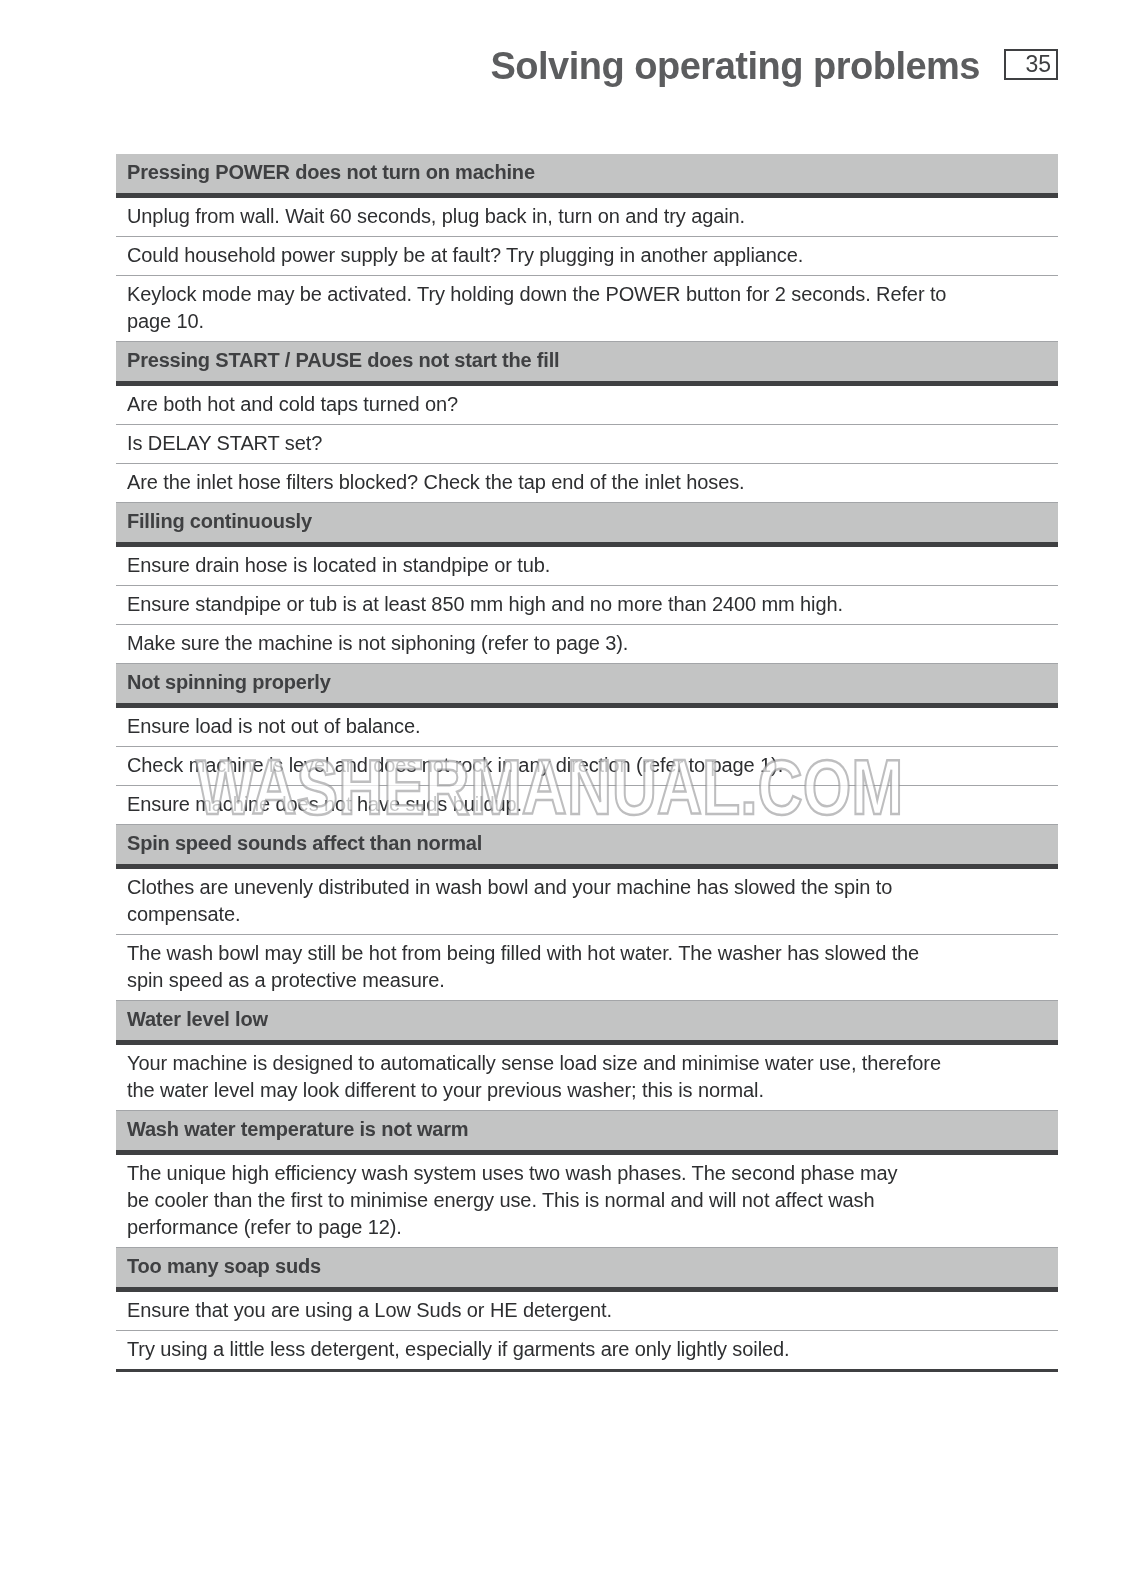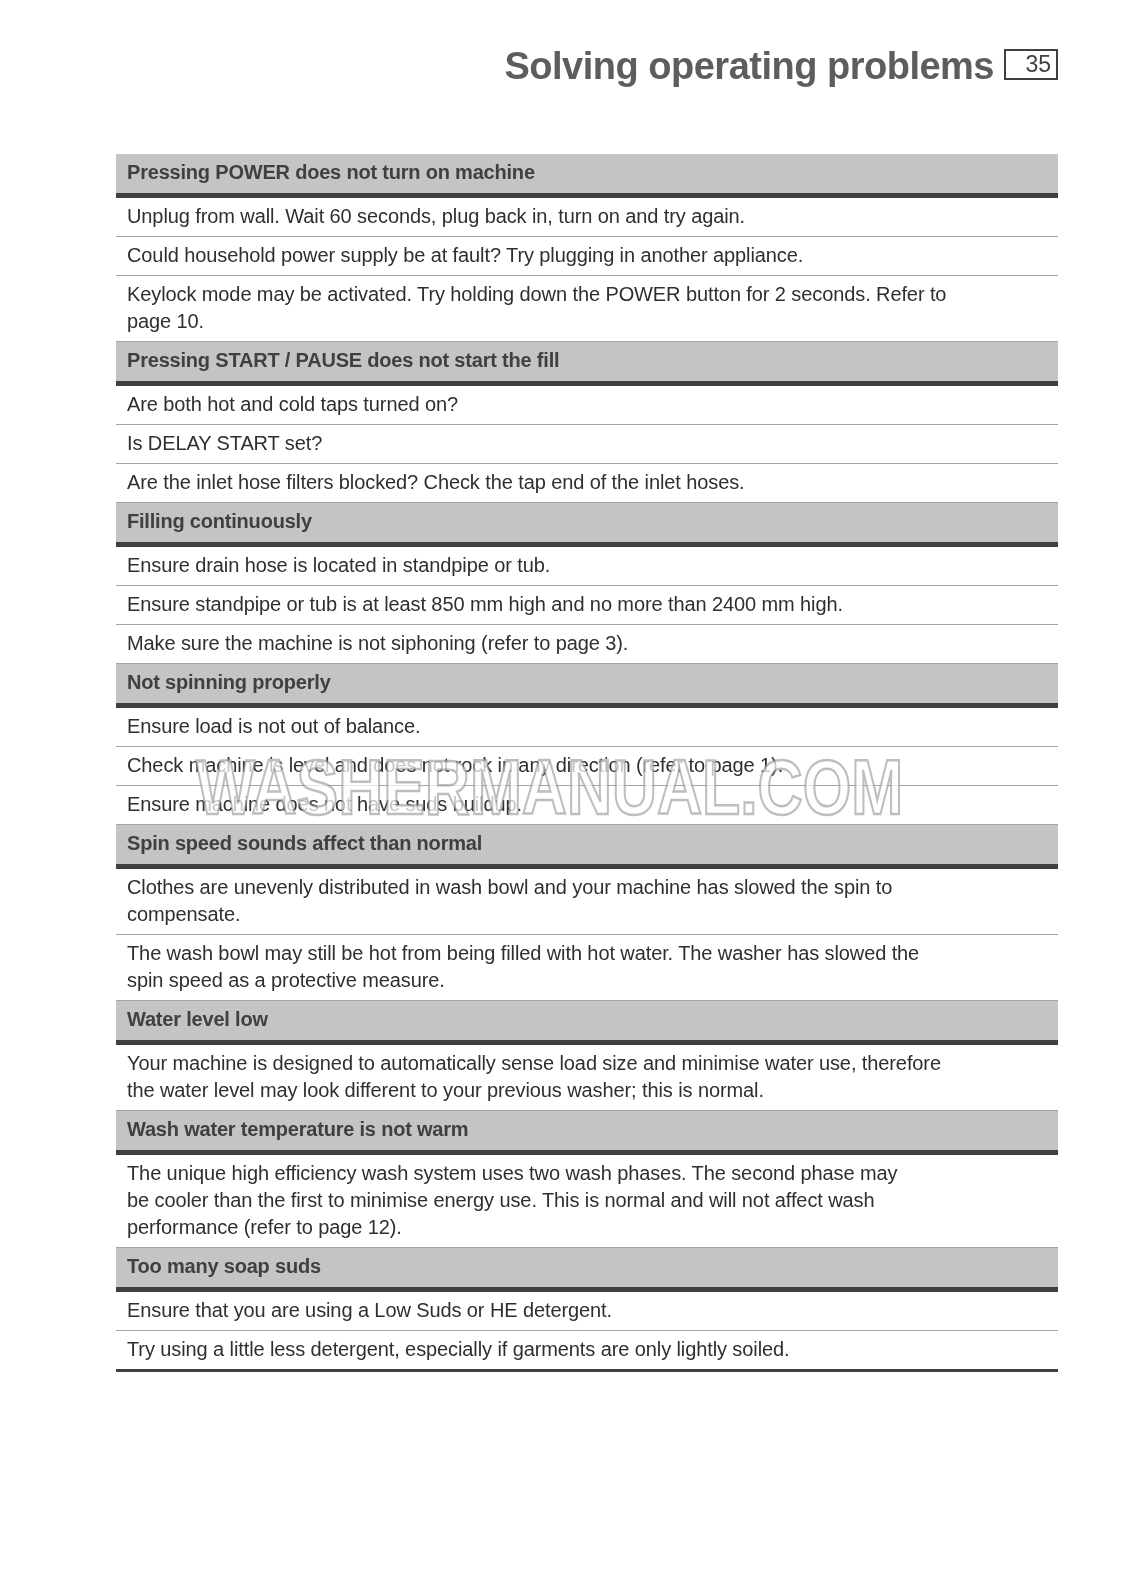--- a/index.html
+++ b/index.html
@@ -17,21 +17,21 @@
     position: relative;
     font-family: "Liberation Sans", sans-serif;
     overflow: hidden;
   }
   .page-header {
     padding-top: 44px;
     padding-right: 67px;
     display: flex;
     justify-content: flex-end;
     align-items: center;
-    gap: 10px;
+    gap: 24px;
   }
   .page-title {
     font-size: 38px;
     font-weight: bold;
     letter-spacing: -0.5px;
     color: var(--title-text);
     line-height: 44px;
   }
   .page-num-box {
     width: 54px;

